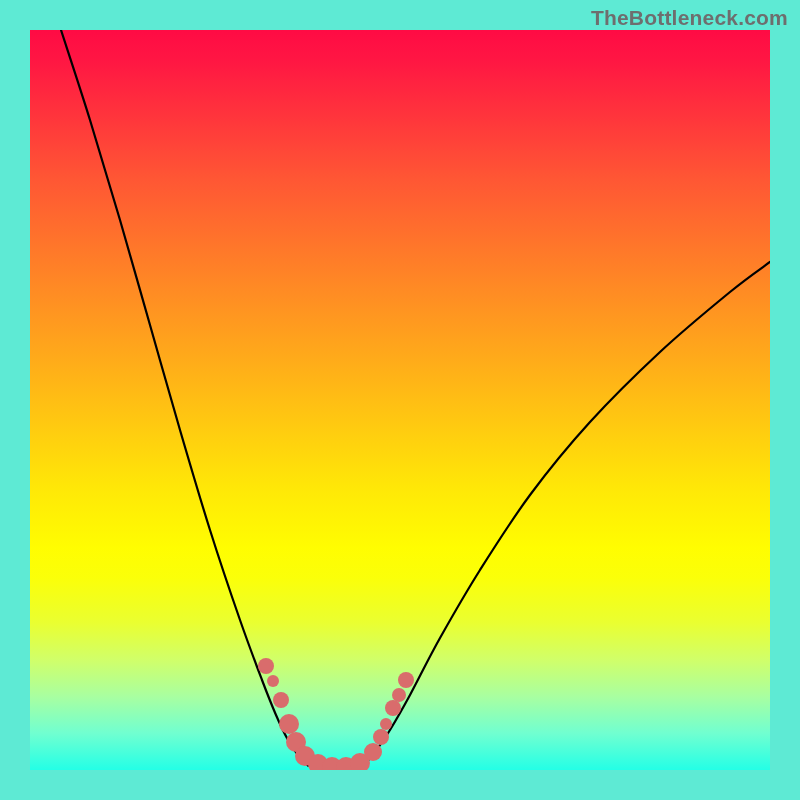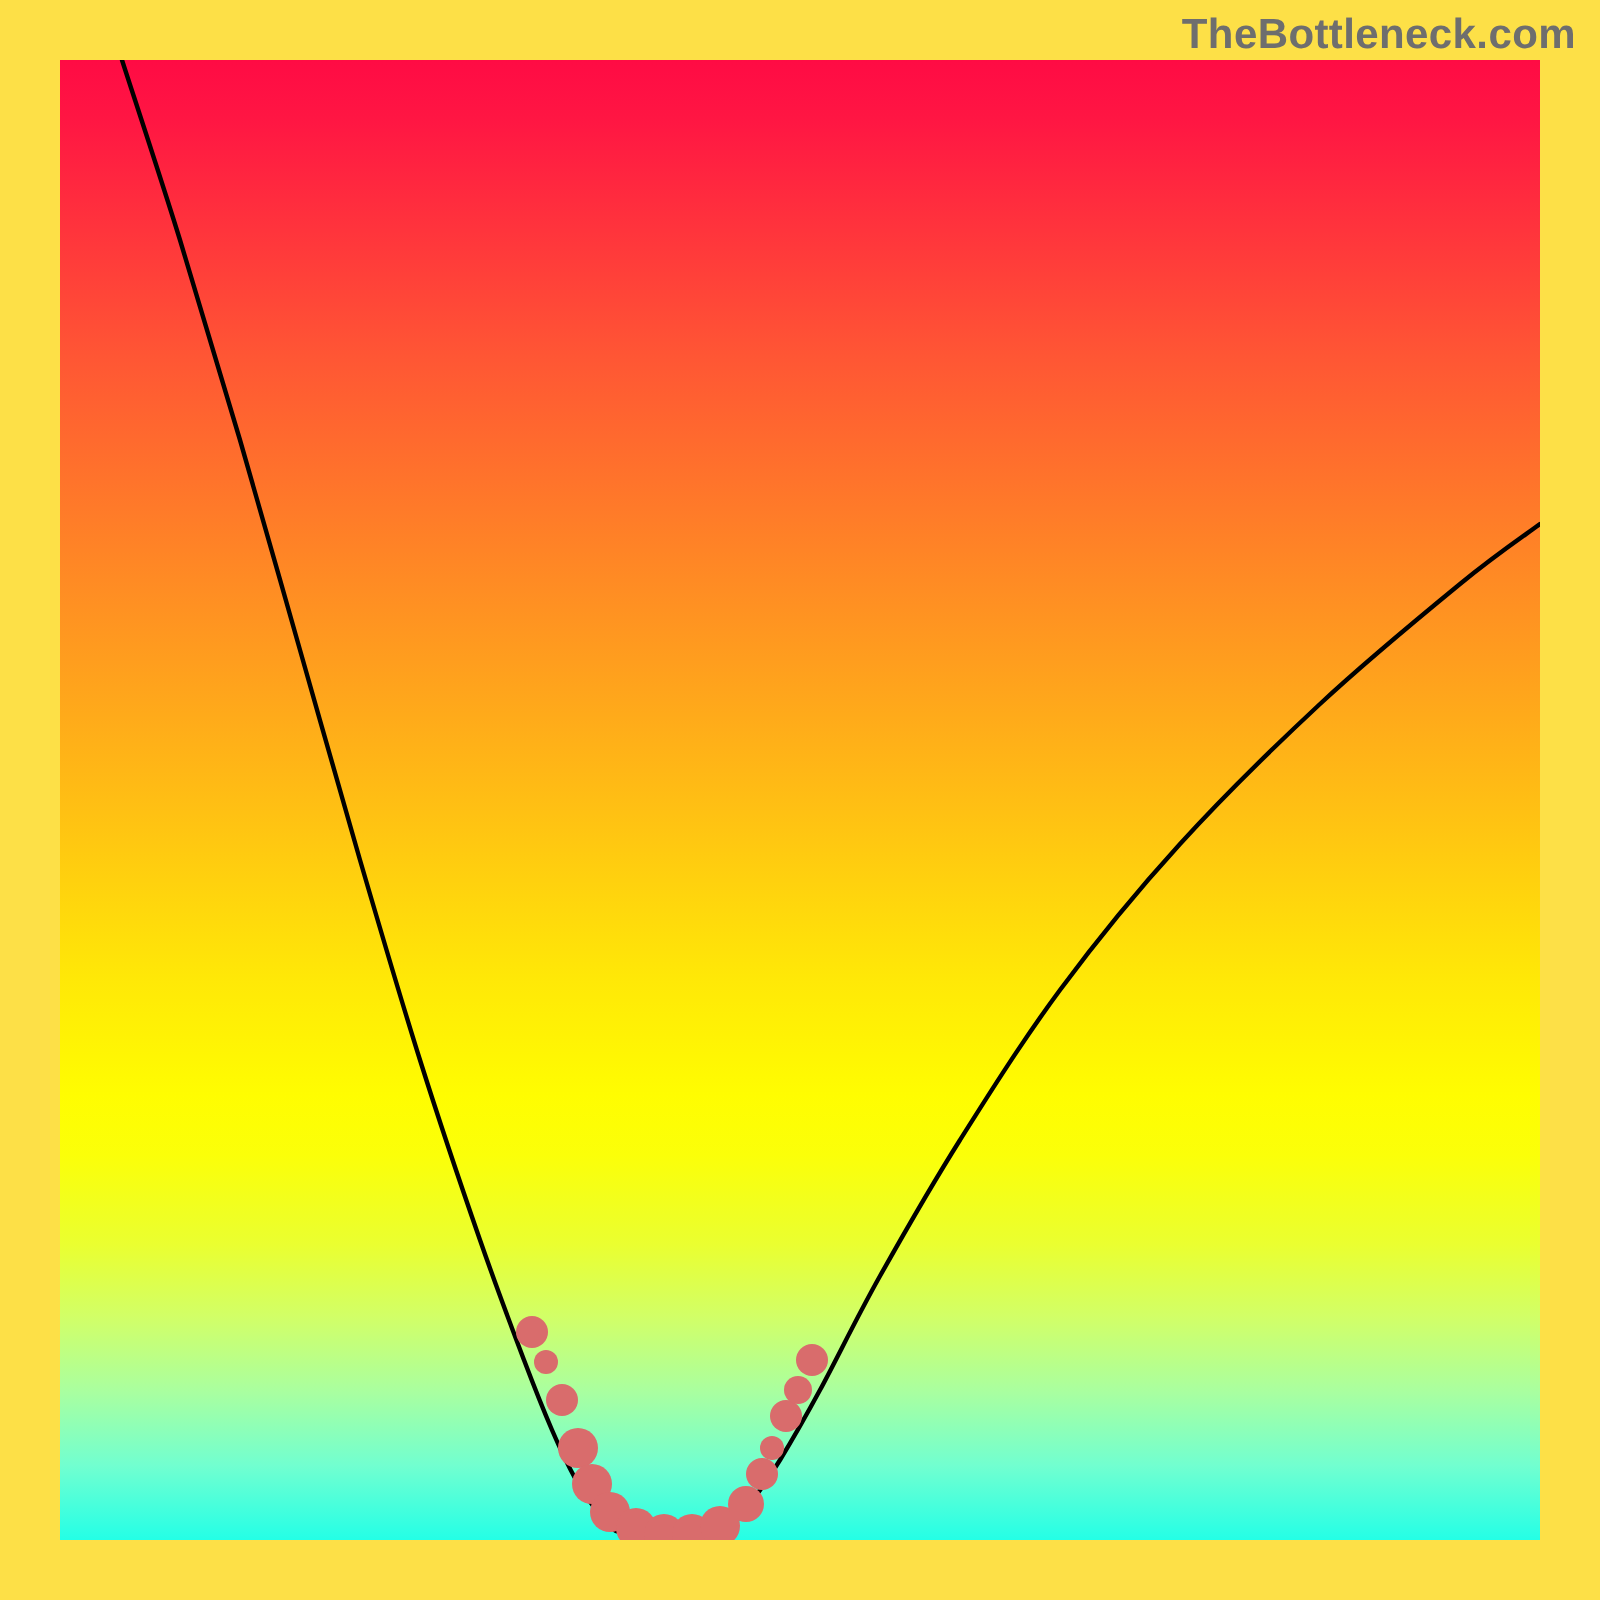--- a/index.html
+++ b/index.html
@@ -1,20 +1,20 @@
 <!DOCTYPE html>
 <html><head>
 <meta charset="utf-8">
 <style>
   * { margin: 0; padding: 0; box-sizing: border-box; }
   html, body { width: 800px; height: 800px; overflow: hidden; background: #000; }
   .frame {
     width: 800px;
     height: 800px;
-    background: #fde047;
+    background: #5eead4;
     position: relative;
   }
   .plot-area {
     position: absolute;
     left: 30px;
     top: 30px;
     width: 740px;
     height: 740px;
     background: linear-gradient(to bottom,
       #ff0b44 0%,

